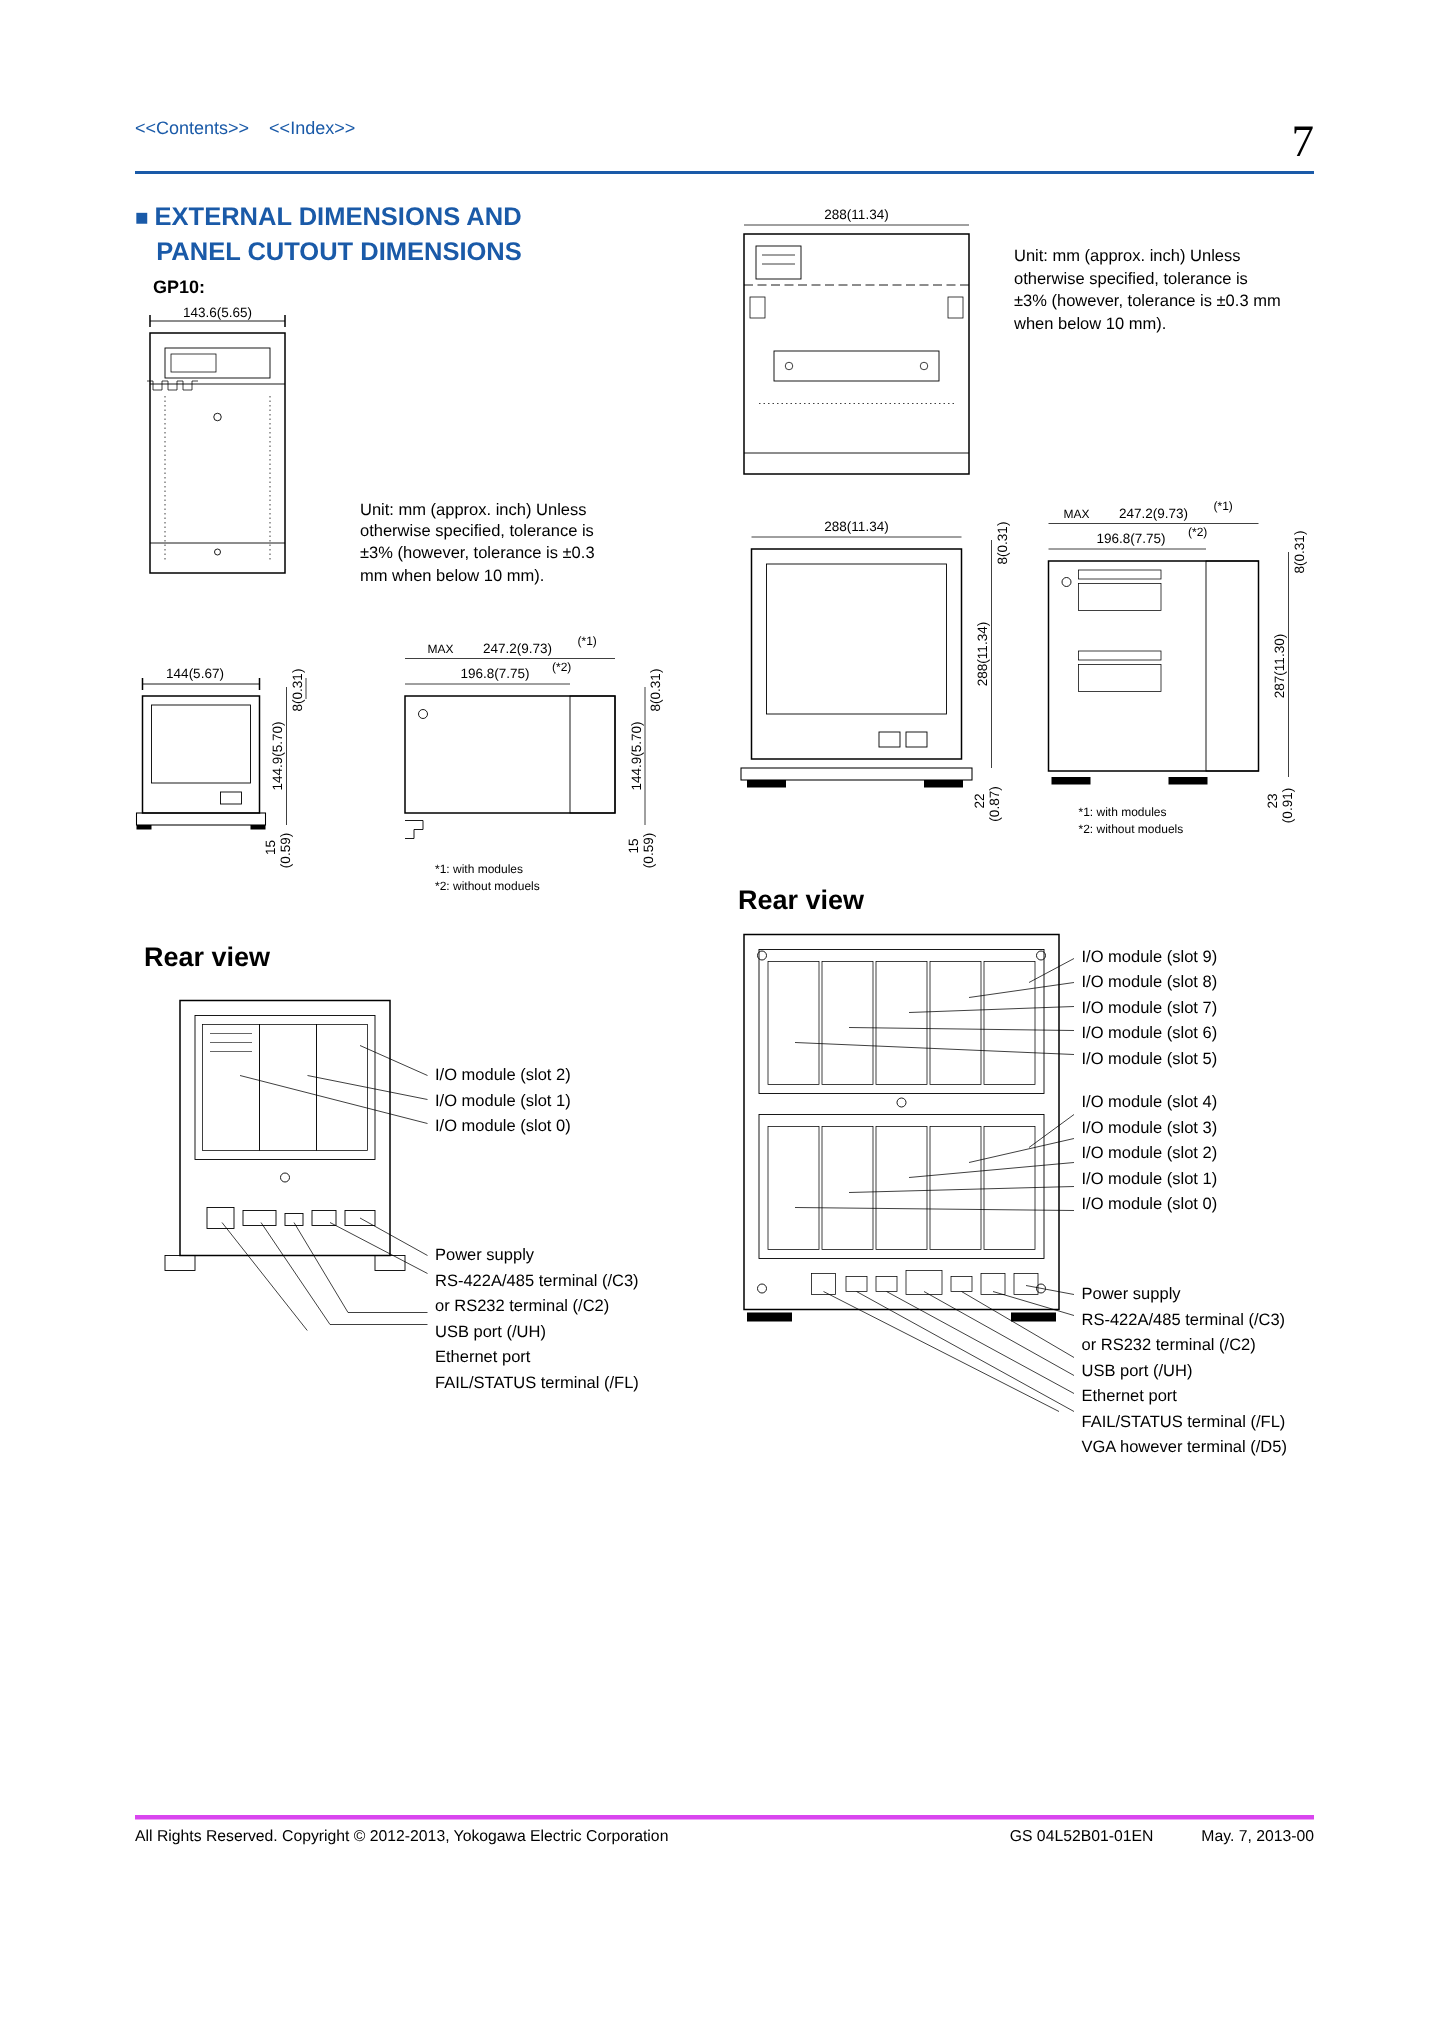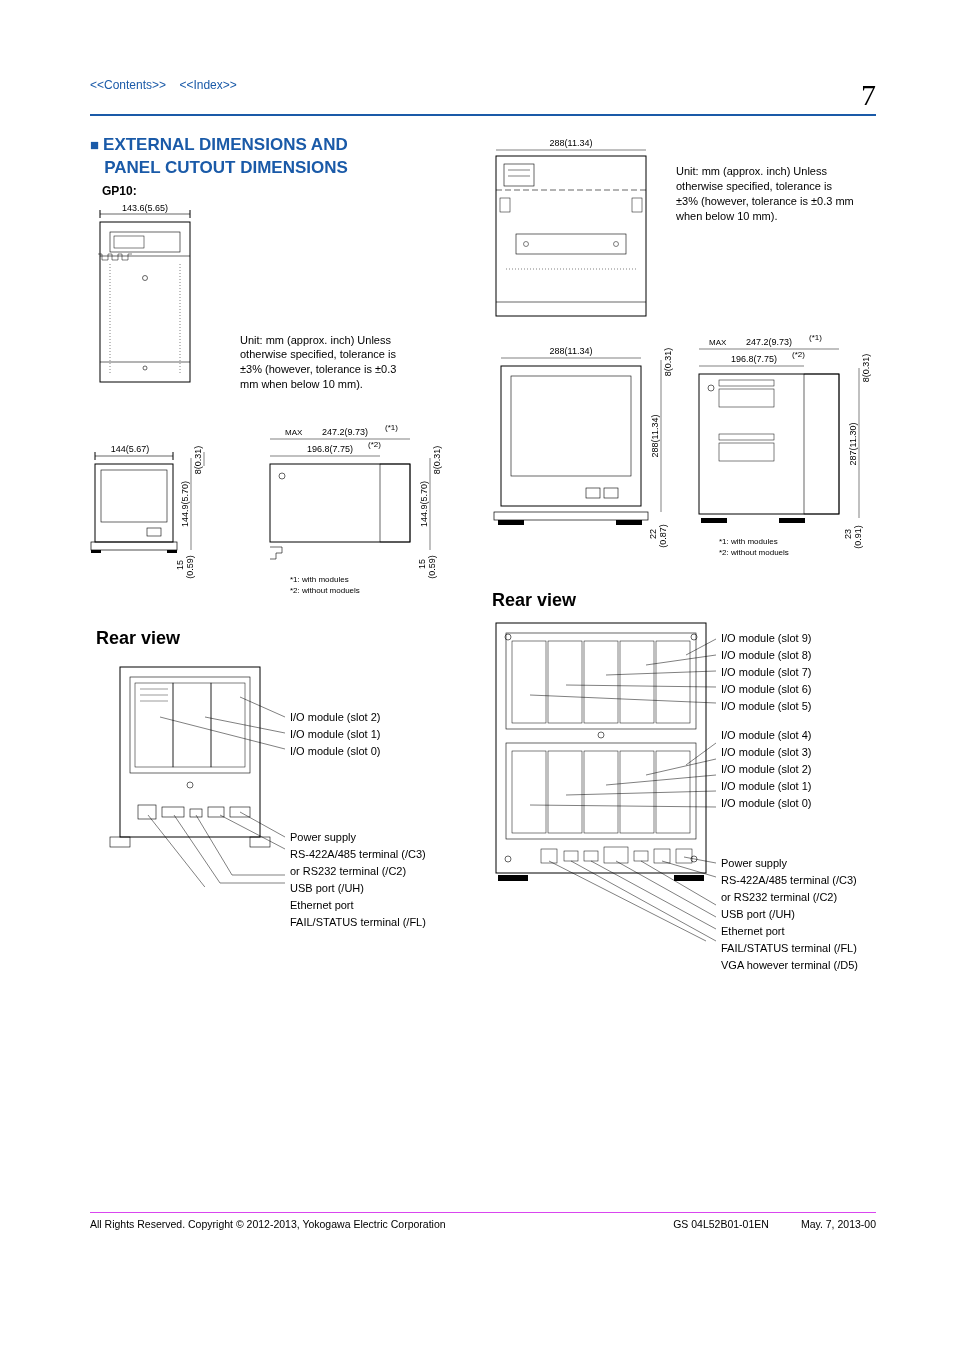--- a/index.html
+++ b/index.html
@@ -42,21 +42,21 @@
   .model-label { font-weight: bold; font-size: 12px; margin: 4px 0 4px 12px; }
   .note-text { font-size: 11px; line-height: 1.35; }
   .rear-label { font-weight: bold; font-size: 18px; margin: 26px 0 8px 6px; }
   .dim-svg { display: block; }
   .callout-block { font-size: 11px; line-height: 1.55; }
   .footer {
     position: absolute;
     bottom: 120px;
     left: 90px;
     right: 78px;
-    border-top: 1px solid #d946ef;
+    border-top: 3px solid #d946ef;
     padding-top: 5px;
     display: flex;
     justify-content: space-between;
     font-size: 10.5px;
   }
   .footer .right { display: flex; gap: 32px; }
   
   .svg-dim { font-size: 9px; fill: #000; font-family: Arial; }
   .svg-dim-sm { font-size: 8px; fill: #000; font-family: Arial; }
 </style>

